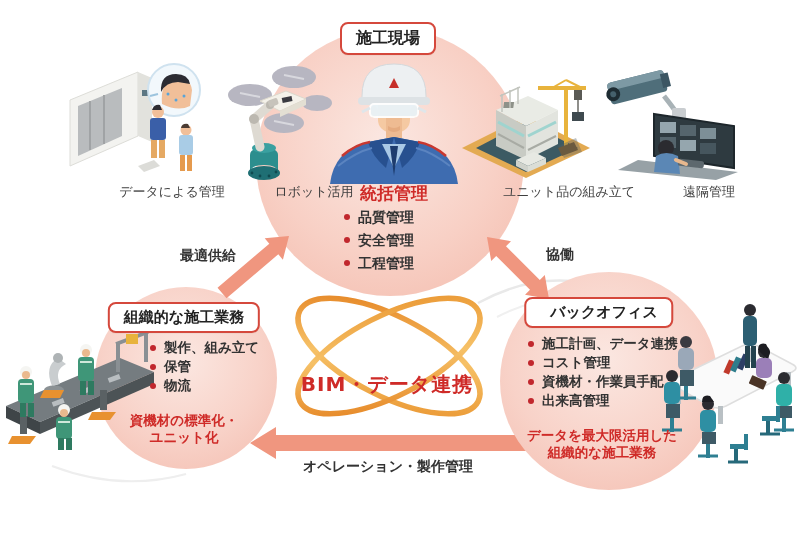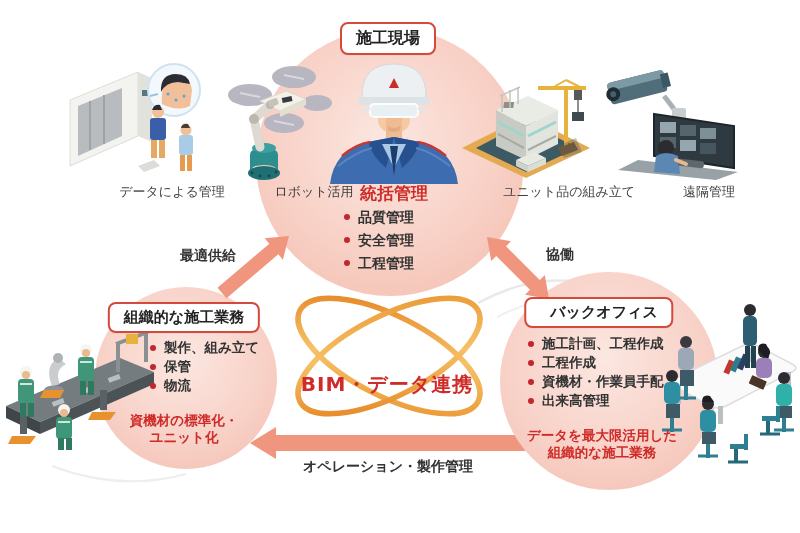--- a/index.html
+++ b/index.html
@@ -99,22 +99,22 @@
     <li>製作、組み立て</li>
     <li>保管</li>
     <li>物流</li>
   </ul>
   <div class="highlight" style="left:184px;top:412px;">
     <div>資機材の標準化・</div>
     <div>ユニット化</div>
   </div>
 
   <ul class="blist l-small" style="left:528px;top:334px;">
-    <li>施工計画、工程作成</li>
-    <li>工程作成</li>
+    <li>施工計画、データ連携</li>
+    <li>コスト管理</li>
     <li>資機材・作業員手配</li>
     <li>出来高管理</li>
   </ul>
   <div class="highlight" style="left:602px;top:427px;">
     <div>データを最大限活用した</div>
     <div>組織的な施工業務</div>
   </div>
 
   <div class="arrow-label" style="left:208px;top:247px;text-align:right;">最適供給</div>
   <div class="arrow-label" style="left:560px;top:246px;">協働</div>

